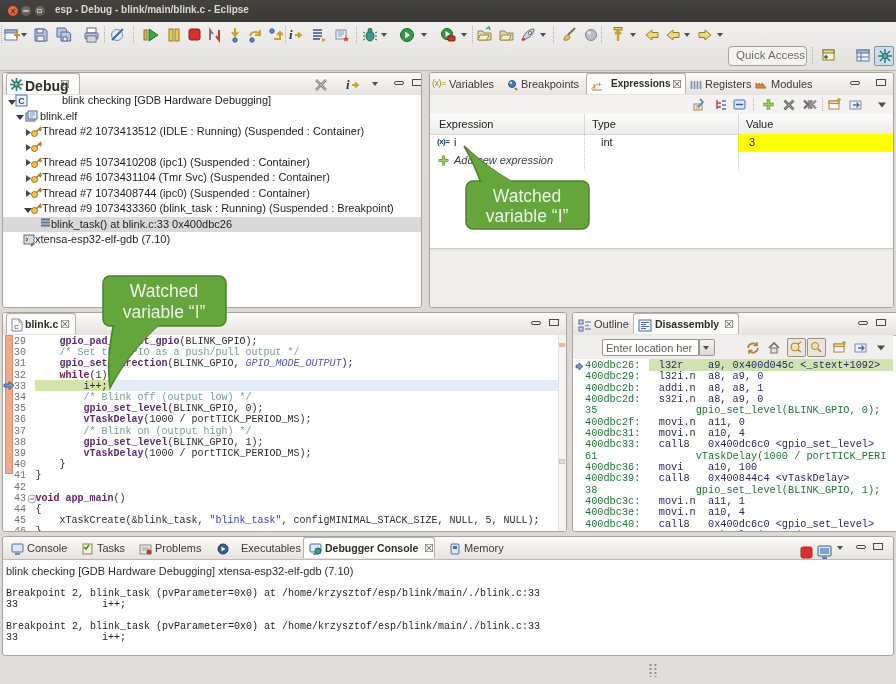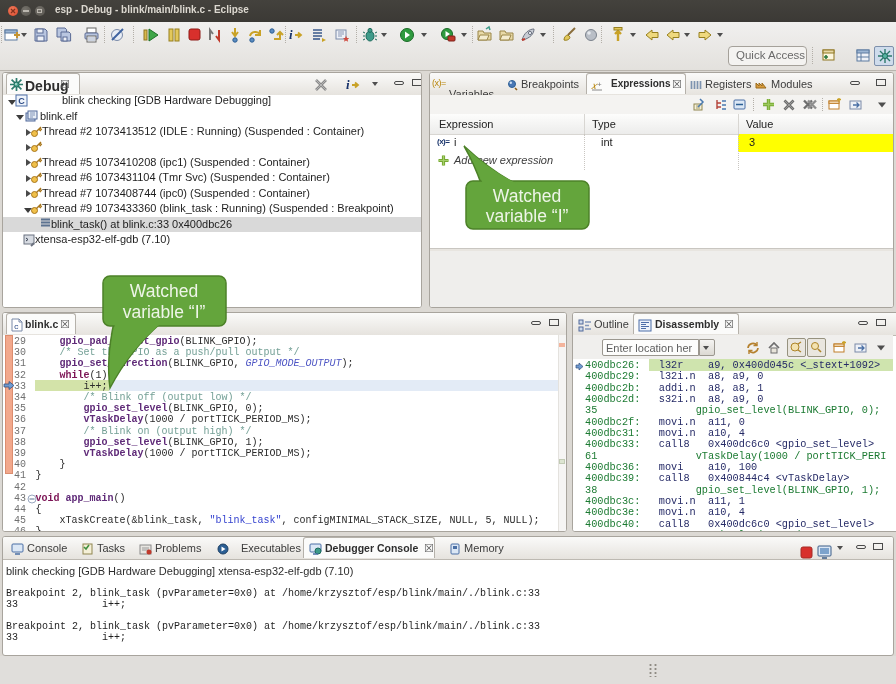--- a/index.html
+++ b/index.html
@@ -321,21 +321,21 @@
         <path d="M8 13l3-3" stroke="#6b7280" stroke-width="2"></path>
       </svg>
     <div class="abs" style="left:32px;top:138px;">xtensa-esp32-elf-gdb (7.10)</div>
   </div>
 </div>
 
 <div id="exprpanel" class="panel" style="left:429px;top:72px;width:465px;height:236px;">
   <div class="tabrow"></div>
 
   <div class="tablabel" style="left:2px;top:5px;color:#b8860b;font-size:9px;letter-spacing:-0.5px;">(x)=</div>
-  <div class="tablabel" style="left:19px;top:15px;color:#3c3c3c;">Variables</div>
+  <div class="tablabel" style="left:19px;top:5px;color:#3c3c3c;">Variables</div>
   <svg style="left:76px;top:6px;" width="13" height="13">
       <circle cx="6" cy="5" r="3.5" fill="#4a78b5" stroke="#2c5f94"></circle>
       <circle cx="4.8" cy="3.8" r="1.2" fill="#cfe0f2"></circle>
       <path d="M9 9l2 2" stroke="#8a5c18" stroke-width="1.6"></path>
     </svg>
   <div class="tablabel" style="left:91px;top:5px;color:#3c3c3c;">Breakpoints</div>
 
   <div class="tab" style="left:156px;width:100px;"></div>
   <svg style="left:161px;top:6px;" width="14" height="12">
       <text x="0" y="10" font-size="10" font-style="italic" fill="#b8860b" font-family="Liberation Serif">𝑥</text>

